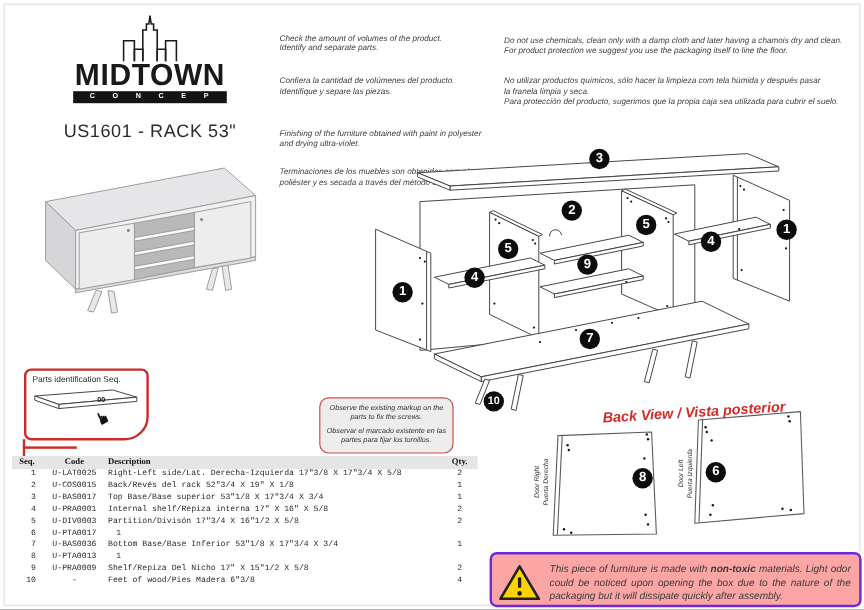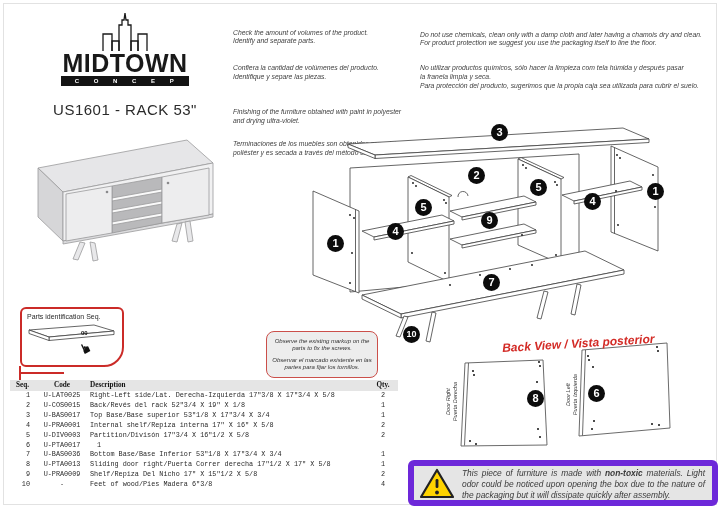--- a/index.html
+++ b/index.html
@@ -50,22 +50,22 @@
 
   
   .backview{position:absolute;left:440px;top:333px;width:285px;height:120px;}
   .bv-title{position:absolute;left:62px;top:2px;width:200px;color:#d32b26;font-weight:bold;font-style:italic;
             font-size:12px;transform:rotate(-3.5deg);}
   .vlabel{position:absolute;width:64px;font-style:italic;font-size:5.6px;line-height:6.6px;text-align:center;
           color:#333;white-space:pre-line;transform:rotate(-90deg);}
 
   
   .warning{position:absolute;left:408px;top:460px;width:310px;height:46px;box-sizing:border-box;
-           background:#e5e5e5;border:6px solid #6d28d9;border-radius:6px;
-           display:flex;align-items:flex-start;padding:2px 7px 2px 5px;gap:7px;}
+           background:#fca5a5;border:2px solid #6d28d9;border-radius:6px;
+           display:flex;align-items:flex-end;padding:2px 7px 2px 5px;gap:7px;}
   .warning .wtext{flex:1;font-style:italic;font-size:8.4px;line-height:11px;color:#3a3a3a;text-align:justify;}
 
   
   .parts-table{position:absolute;left:10px;top:380px;width:388px;}
   .pt-head{display:flex;background:#e5e5e5;font-family:"Liberation Serif",serif;font-weight:bold;
            font-size:7.2px;line-height:11px;color:#111;}
   .pt-row{display:flex;font-family:"Liberation Mono",monospace;font-size:6.8px;line-height:9.9px;color:#2a2a2a;white-space:nowrap;}
   .c-seq{width:24px;text-align:right;box-sizing:border-box;padding-right:4px;}
   .c-code{width:56px;text-align:center;}
   .c-desc{flex:1;}
@@ -340,21 +340,20 @@
   <div class="pt-row">
     <span class="c-seq">7</span>
     <span class="c-code">U-BAS0036</span>
     <span class="c-desc">Bottom Base/Base Inferior 53"1/8 X 17"3/4 X 3/4</span>
     <span class="c-qty">1</span>
   </div>
 
   <div class="pt-row">
     <span class="c-seq">8</span>
     <span class="c-code">U-PTA0013</span>
-    <span class="c-desc">Sliding door right/Puerta Correr derecha 17"1/2 X 17" X 5/8</span>
     <span class="c-qty">1</span>
   </div>
 
   <div class="pt-row">
     <span class="c-seq">9</span>
     <span class="c-code">U-PRA0009</span>
     <span class="c-desc">Shelf/Repiza Del Nicho 17" X 15"1/2 X 5/8</span>
     <span class="c-qty">2</span>
   </div>
 

